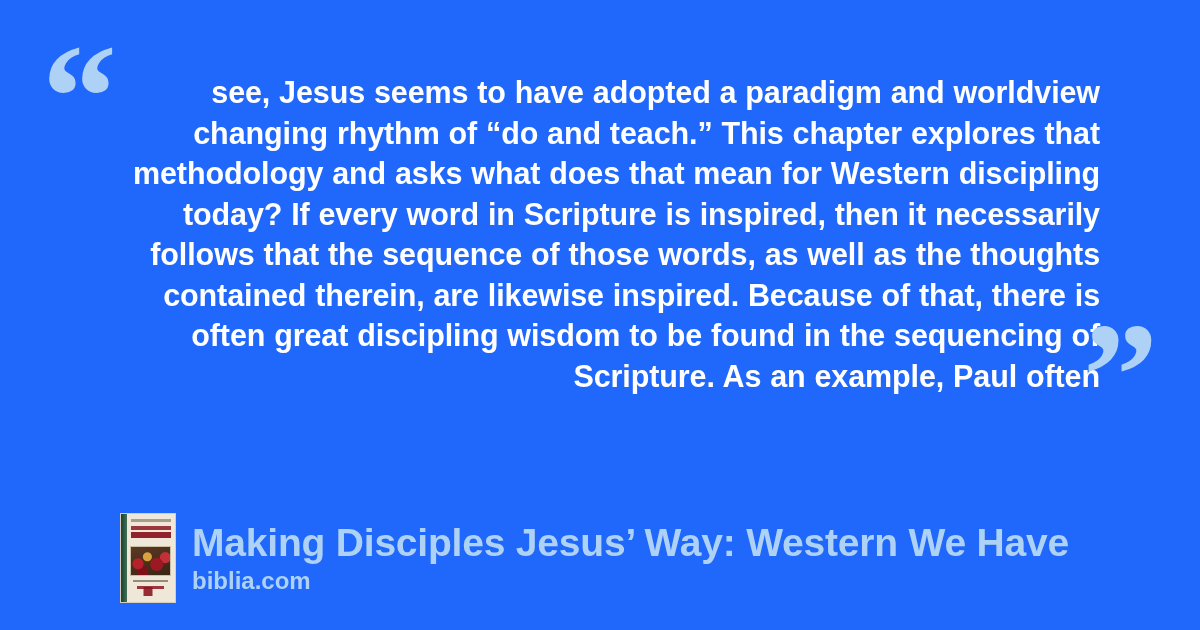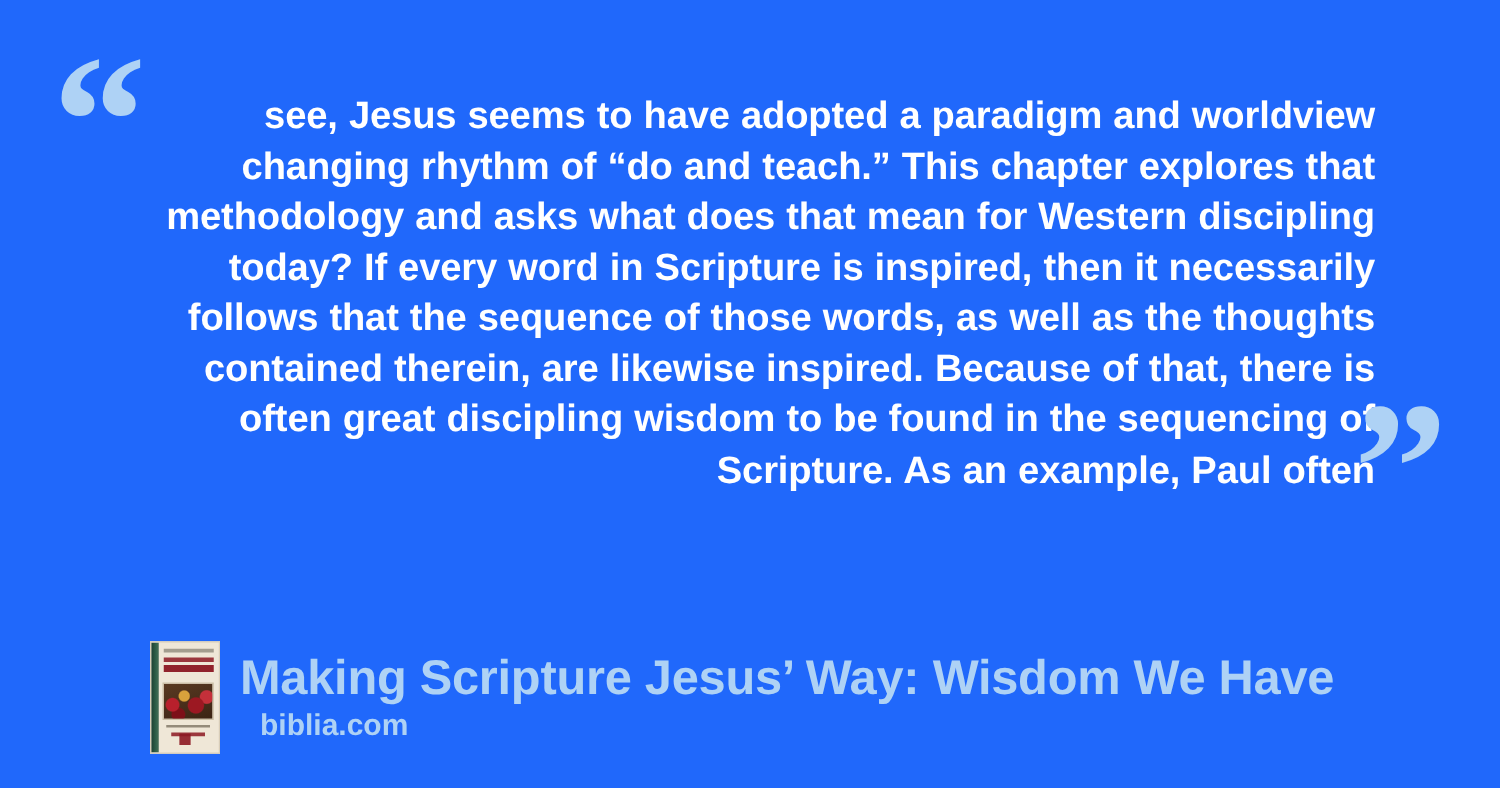--- a/index.html
+++ b/index.html
@@ -167,21 +167,20 @@
     letter-spacing: -0.2px;
     white-space: nowrap;
     overflow: hidden;
   }
   #site-name {
     color: #aed2f5;
     font-size: 24px;
     font-weight: 700;
     line-height: 30px;
     margin-top: 1px;
-    margin-left: 16px;
   }
 </style>
 </head>
 <body>
 
 <div id="card">
 
   <div class="quote-mark" id="quote-open">“</div>
 
   <div id="quote-body">see, Jesus seems to have adopted a paradigm and worldview changing rhythm of “do and teach.” This chapter explores that methodology and asks what does that mean for Western discipling today? If every word in Scripture is inspired, then it necessarily follows that the sequence of those words, as well as the thoughts contained therein, are likewise inspired. Because of that, there is often great discipling wisdom to be found in the sequencing of Scripture. As an example, Paul often</div>
@@ -194,19 +193,19 @@
       <div id="book-spine"></div>
       <div id="book-topline"></div>
       <div id="book-title-art"></div>
       <div id="book-photo"></div>
       <div id="book-sub-art"></div>
       <div id="book-author-art"></div>
       <div id="book-logo-art"></div>
     </div>
 
     <div id="footer-text">
-      <div id="book-title">Making Scripture Jesus’ Way: Wisdom We Have</div>
+      <div id="book-title">Making Disciples Jesus’ Way: Western We Have</div>
       <div id="site-name">biblia.com</div>
     </div>
 
   </div>
 
 </div>
 
 </body></html>

